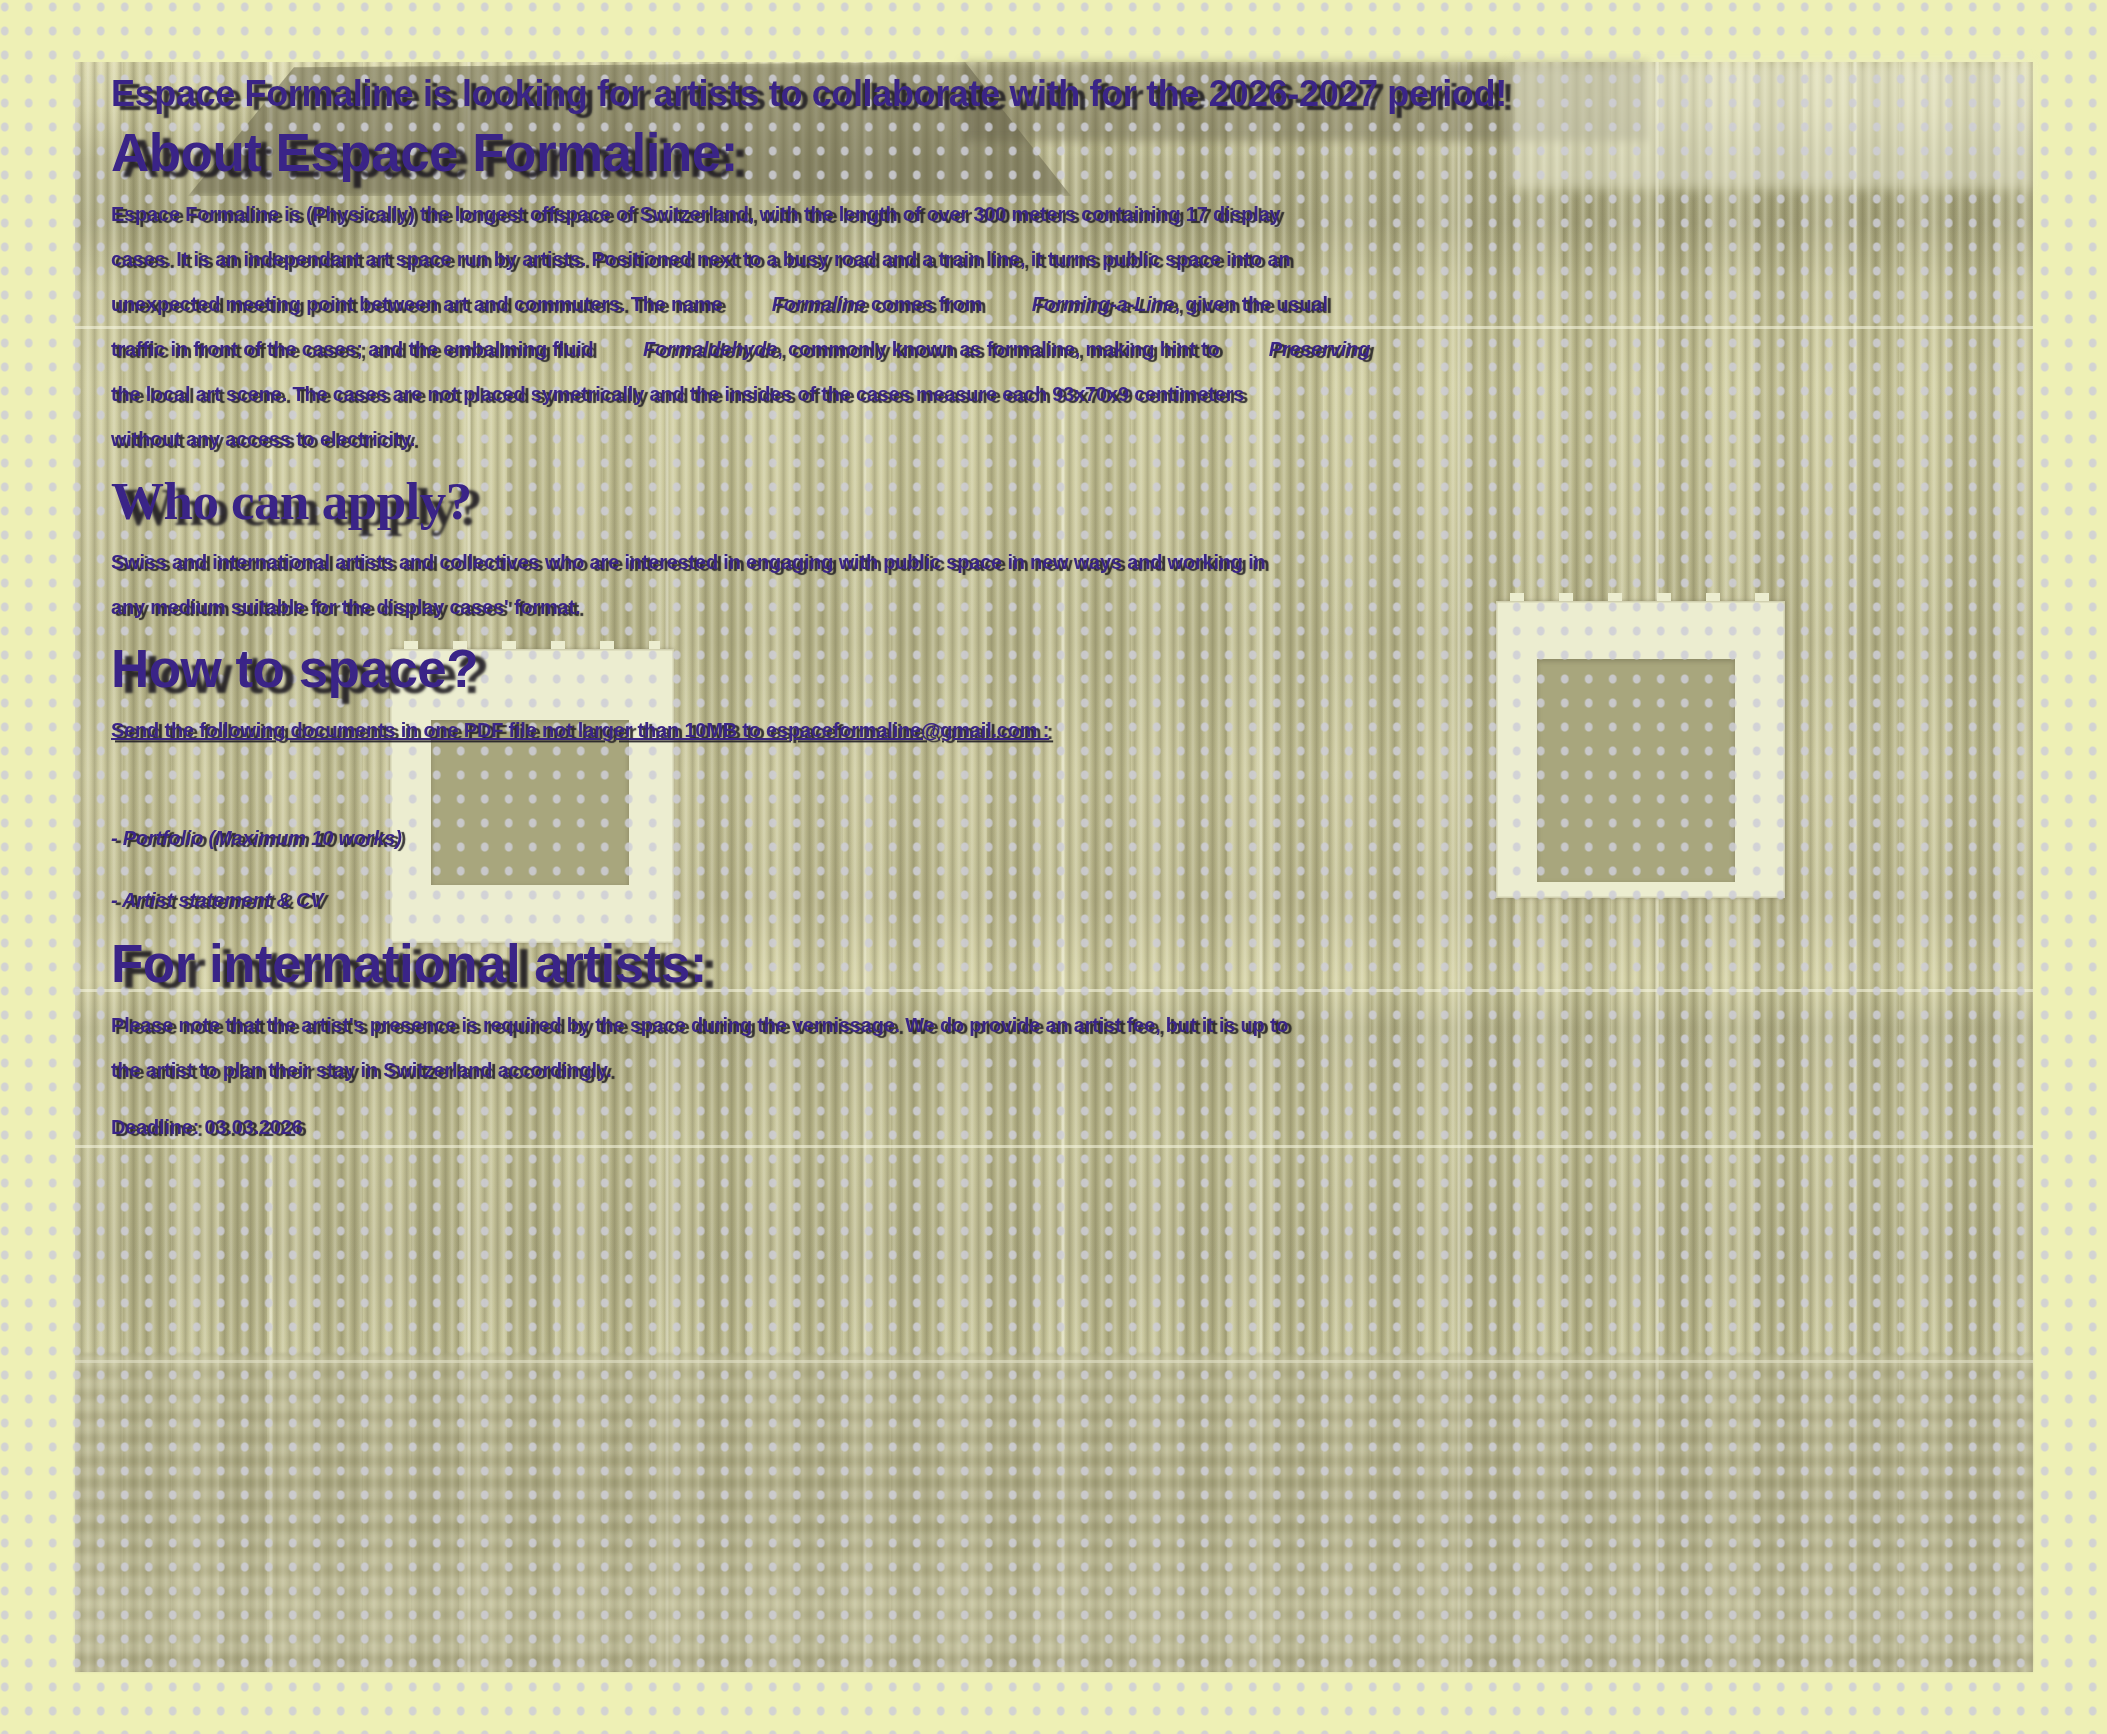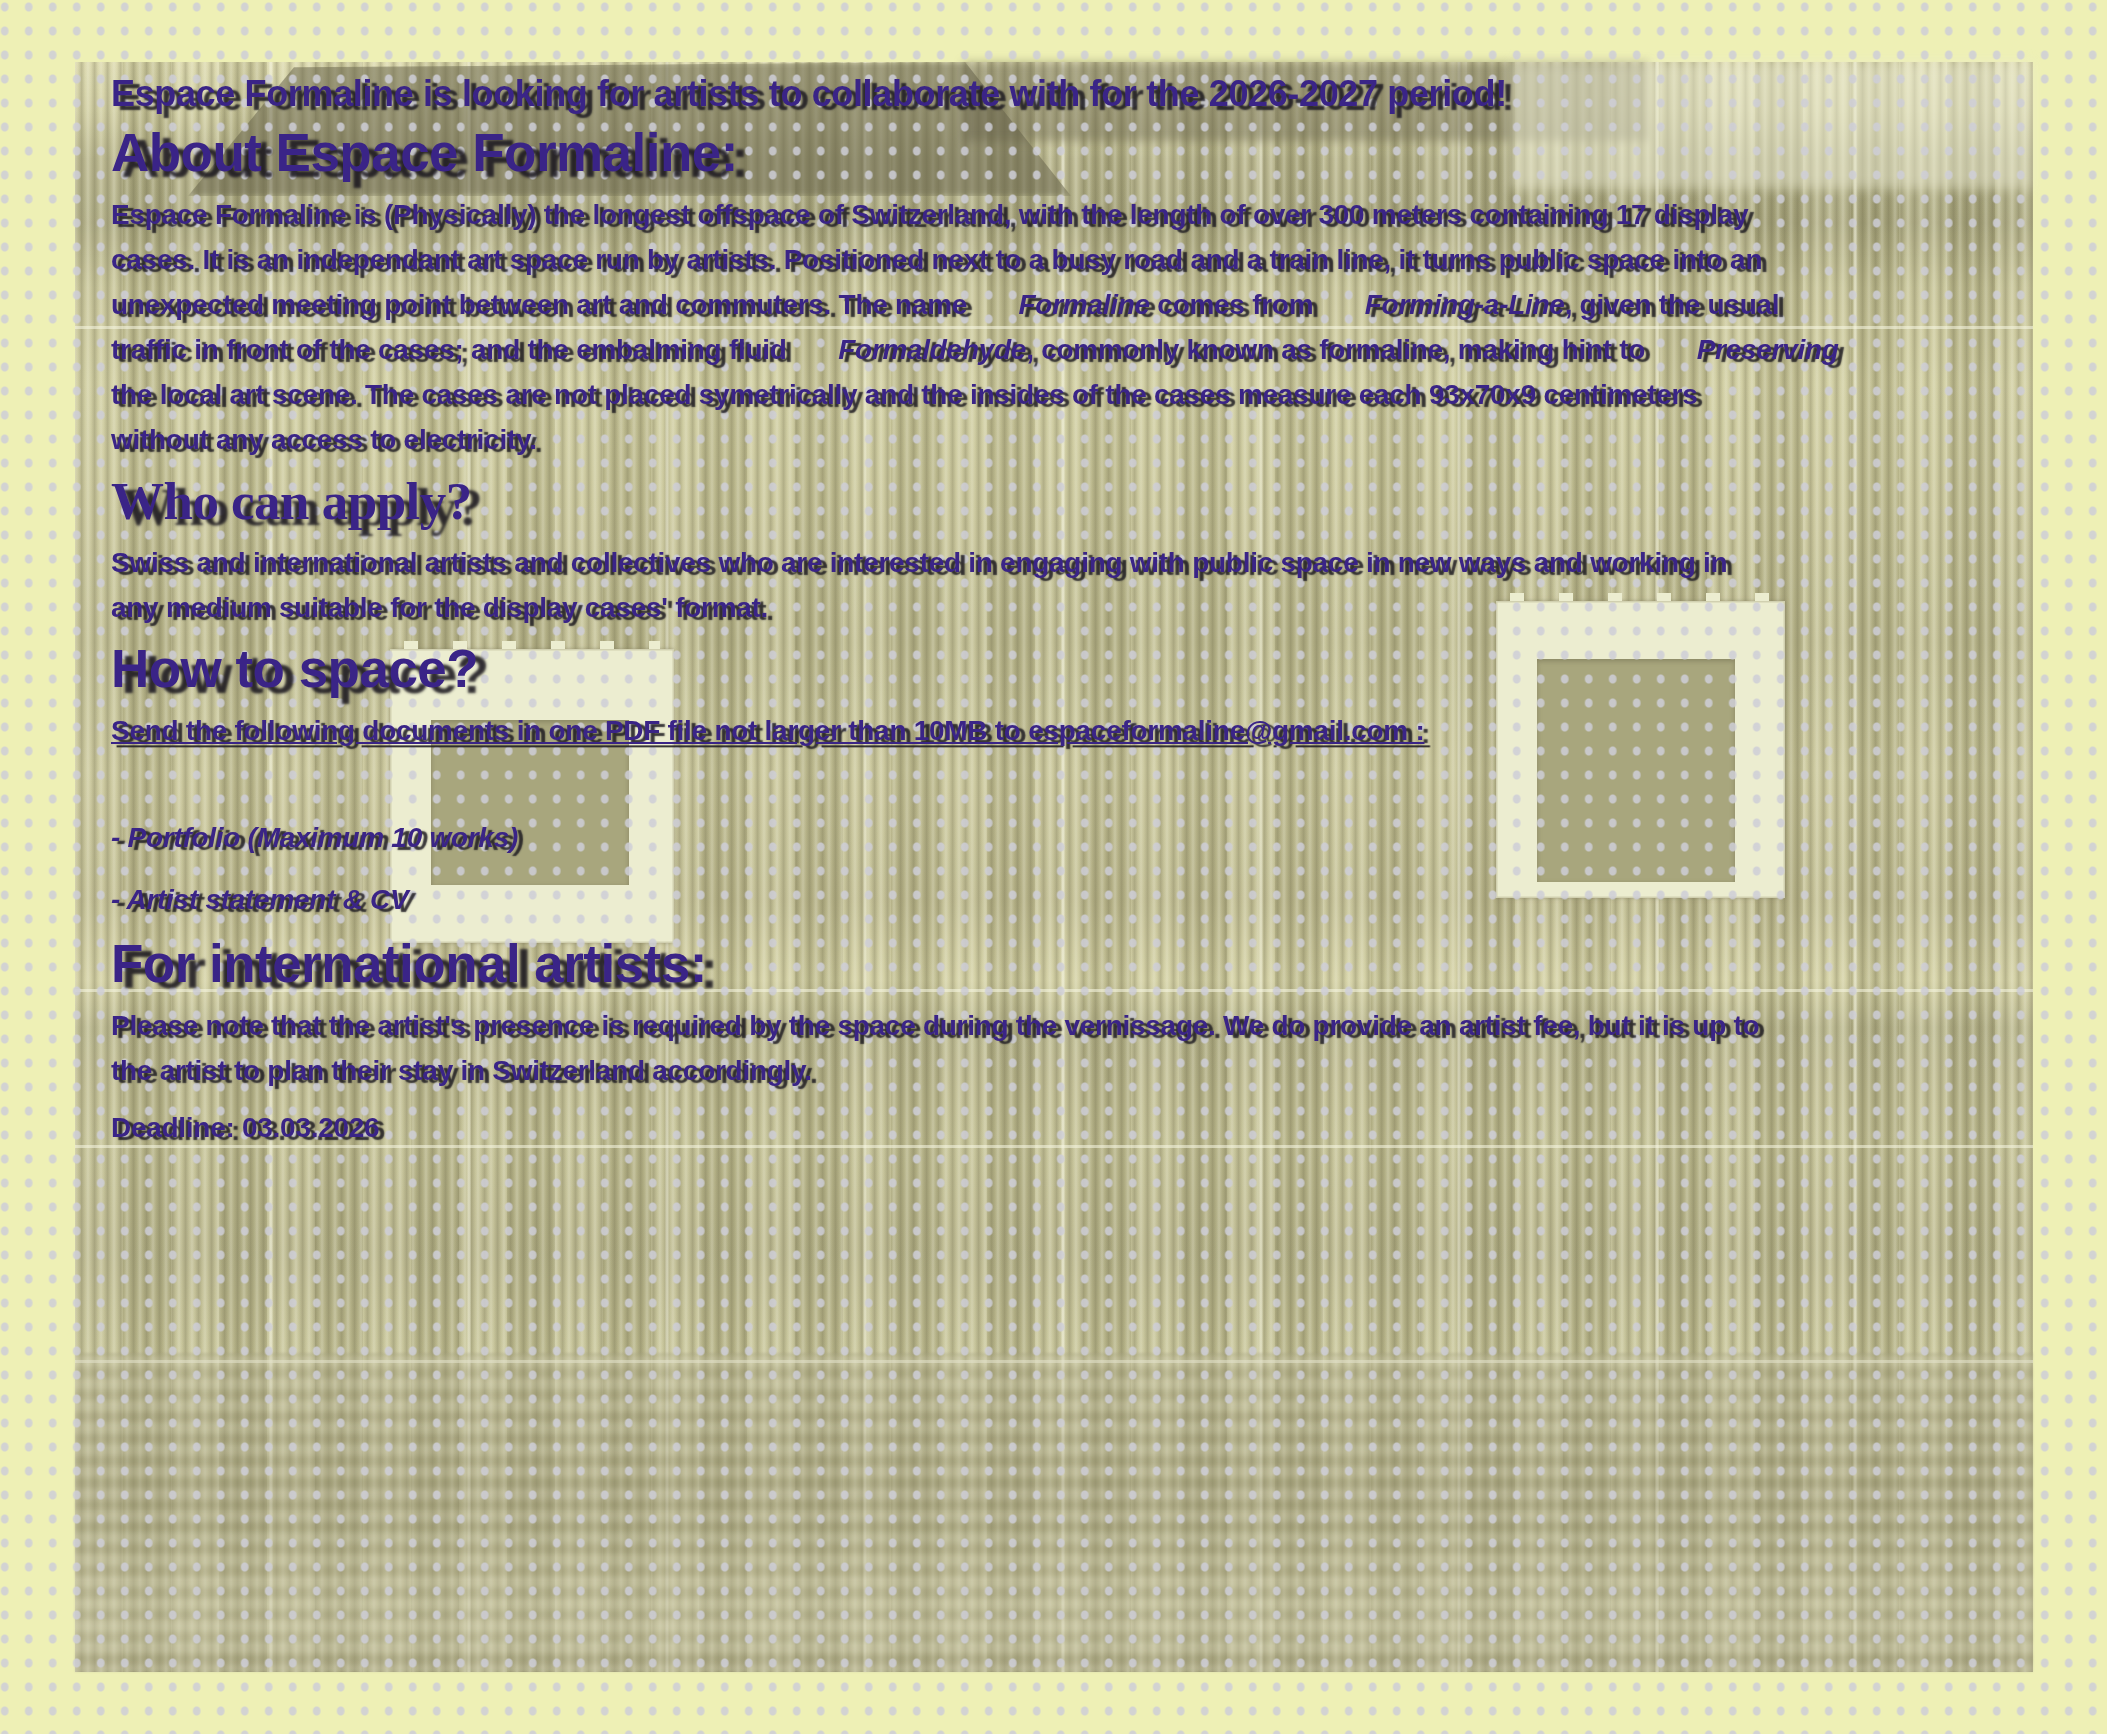--- a/index.html
+++ b/index.html
@@ -89,21 +89,21 @@
   .content {
     position:absolute; left:99px; top:62px; width:1922px;
     color:#3a2487;
   }
   .content .txt { margin:12px; white-space:pre; letter-spacing:-0.01em; }
   .intro    { font-size:36px; line-height:40px; margin-top:66px;
               text-shadow:0.19em 0.11em 0.05em rgba(30,27,33,0.88); }
   .heading  { font-size:53px; line-height:54px;
               text-shadow:0.20em 0.12em 0.05em rgba(30,27,33,0.9); }
   .para, .list-item, .deadline
-            { font-size:28px; line-height:45px;
+            { font-size:20px; line-height:45px;
               text-shadow:0.20em 0.12em 0.05em rgba(30,27,33,0.88); }
   .about-h  { margin-top:87px; }
   .about-p  { margin-top:53px; }
   .who-h    { margin-top:83px;font-family:Liberation Serif, serif; }
   .who-p    { margin-top:51px; }
   .how-h    { margin-top:81px; }
   .send-p   { margin-top:52px;text-decoration:underline; }
   .list     { margin-top:60px; }
   .list-item{ line-height:50px;font-style:italic; }
   .intl-h   { margin-top:79px; }

